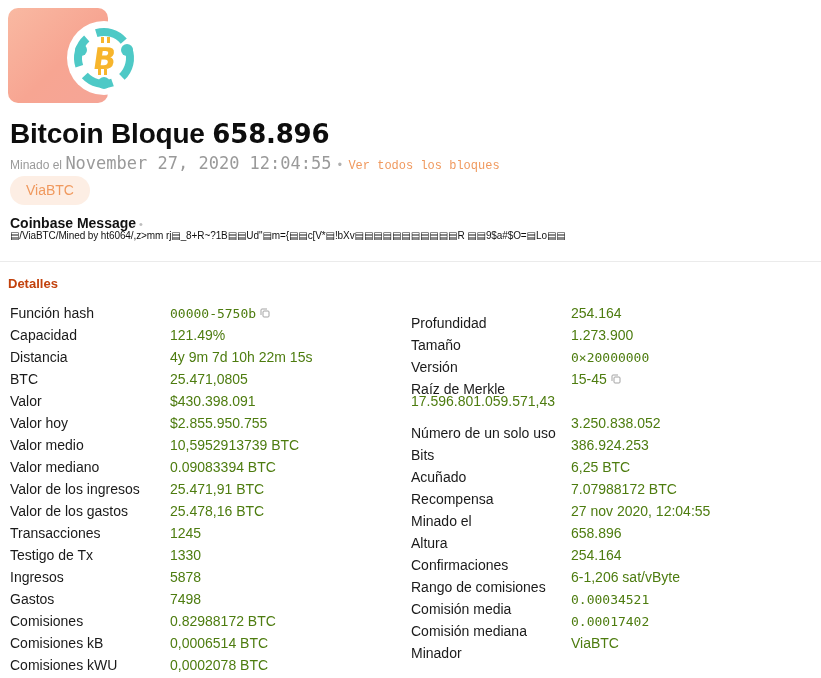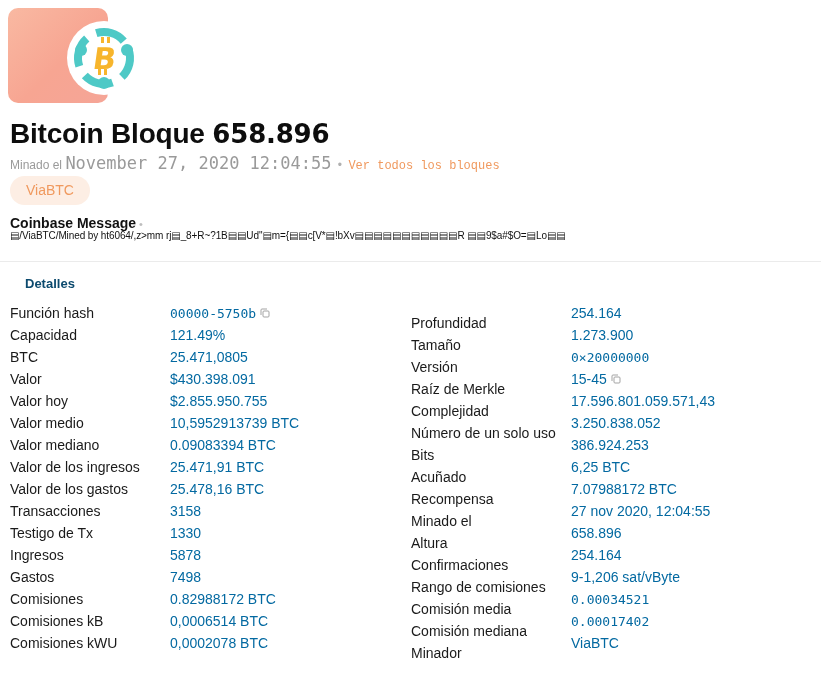--- a/index.html
+++ b/index.html
@@ -40,30 +40,30 @@
   }
   .cb-label .dot { color: #bdbdbd; font-weight: 400; margin-left: 3px; font-size: 11px; }
   .cb-msg {
     position: absolute; left: 10px; top: 230px; font-size: 10px; color: #111; white-space: nowrap;
     letter-spacing: -0.1px;
   }
   .divider {
     position: absolute; left: 0; top: 261px; width: 821px; height: 1px; background: #ebebeb;
   }
   .section-title {
-    position: absolute; left: 8px; top: 276px; font-size: 13px; font-weight: 700; color: #0c4a6e; margin-left: 17px;
+    position: absolute; left: 8px; top: 276px; font-size: 13px; font-weight: 700; color: #c2410c;
   }
   .col { position: absolute; top: 302px; }
   .col.left { left: 10px; }
   .col.right { left: 411px; }
   .row { height: 22px; display: flex; align-items: center; font-size: 14px; white-space: nowrap; }
   .row .k { color: #1a1a1a; }
   .col.left .k { width: 160px; }
   .col.right .k { width: 160px; margin-top: 19px; }
-  .row .v { color: #0369a1; }
+  .row .v { color: #4d7c0f; }
   .row .v.mono { font-family: "DejaVu Sans Mono", monospace; font-size: 13px; }
   .copy-icon { display: inline-block; margin-left: 4px; vertical-align: middle; }
 </style>
 </head>
 <body>
 
 <div class="hero"></div>
 <div class="logo">
   <svg width="74" height="74" viewBox="0 0 74 74">
     <circle cx="37" cy="37" r="26" fill="none" stroke="#4ec9c6" stroke-width="8" stroke-dasharray="30 11" transform="rotate(-20 37 37)"></circle>
@@ -108,20 +108,24 @@
       <span class="copy-icon"><svg width="10" height="10" viewBox="0 0 10 10">
           <rect x="3" y="3" width="6" height="6" rx="1" fill="none" stroke="#a3a3a3" stroke-width="1"></rect>
           <path d="M1 7 V2 a1 1 0 0 1 1 -1 H7" fill="none" stroke="#a3a3a3" stroke-width="1"></path>
         </svg></span>
     </div>
     <div class="row">
       <span class="k">Capacidad</span>
       <span class="v">121.49%</span>
     </div>
     <div class="row">
+      <span class="k">Distancia</span>
+      <span class="v">4y 9m 7d 10h 22m 15s</span>
+    </div>
+    <div class="row">
       <span class="k">BTC</span>
       <span class="v">25.471,0805</span>
     </div>
     <div class="row">
       <span class="k">Valor</span>
       <span class="v">$430.398.091</span>
     </div>
     <div class="row">
       <span class="k">Valor hoy</span>
       <span class="v">$2.855.950.755</span>
@@ -137,21 +141,21 @@
     <div class="row">
       <span class="k">Valor de los ingresos</span>
       <span class="v">25.471,91 BTC</span>
     </div>
     <div class="row">
       <span class="k">Valor de los gastos</span>
       <span class="v">25.478,16 BTC</span>
     </div>
     <div class="row">
       <span class="k">Transacciones</span>
-      <span class="v">3158</span>
+      <span class="v">1245</span>
     </div>
     <div class="row">
       <span class="k">Testigo de Tx</span>
       <span class="v">1330</span>
     </div>
     <div class="row">
       <span class="k">Ingresos</span>
       <span class="v">5878</span>
     </div>
     <div class="row">
@@ -186,21 +190,20 @@
     </div>
     <div class="row">
       <span class="k">Raíz de Merkle</span>
       <span class="v">15-45</span>
       <span class="copy-icon"><svg width="10" height="10" viewBox="0 0 10 10">
           <rect x="3" y="3" width="6" height="6" rx="1" fill="none" stroke="#a3a3a3" stroke-width="1"></rect>
           <path d="M1 7 V2 a1 1 0 0 1 1 -1 H7" fill="none" stroke="#a3a3a3" stroke-width="1"></path>
         </svg></span>
     </div>
     <div class="row">
-      <span class="k">Complejidad</span>
       <span class="v">17.596.801.059.571,43</span>
     </div>
     <div class="row">
       <span class="k">Número de un solo uso</span>
       <span class="v">3.250.838.052</span>
     </div>
     <div class="row">
       <span class="k">Bits</span>
       <span class="v">386.924.253</span>
     </div>
@@ -219,21 +222,21 @@
     <div class="row">
       <span class="k">Altura</span>
       <span class="v">658.896</span>
     </div>
     <div class="row">
       <span class="k">Confirmaciones</span>
       <span class="v">254.164</span>
     </div>
     <div class="row">
       <span class="k">Rango de comisiones</span>
-      <span class="v">9-1,206 sat/vByte</span>
+      <span class="v">6-1,206 sat/vByte</span>
     </div>
     <div class="row">
       <span class="k">Comisión media</span>
       <span class="v mono">0.00034521</span>
     </div>
     <div class="row">
       <span class="k">Comisión mediana</span>
       <span class="v mono">0.00017402</span>
     </div>
     <div class="row">

